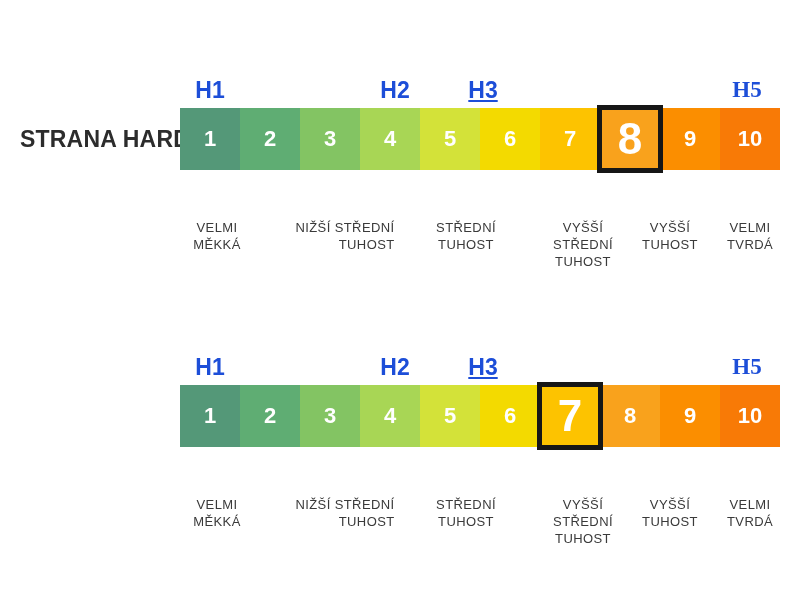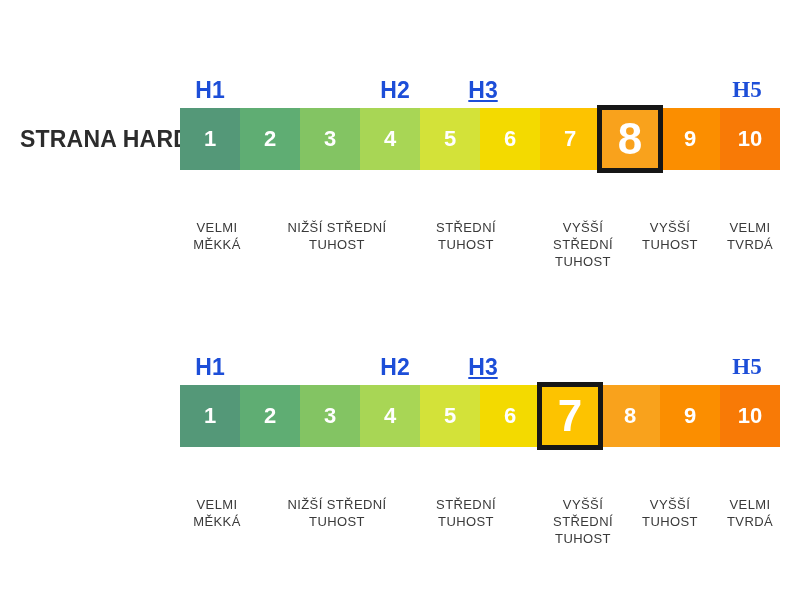--- a/index.html
+++ b/index.html
@@ -91,21 +91,21 @@
     transform: translateX(-50%);
     text-align: center;
     font-size: 13px;
     line-height: 17px;
     letter-spacing: 0.4px;
     color: #3a3a3a;
     white-space: pre-line;
     margin-top: 38px;
   }
   .zones .zone-label:nth-child(1) { left: 217px; }
-  .zones .zone-label:nth-child(2) { left: 337px; }
+  .zones .zone-label:nth-child(2) { left: 345px; text-align: right; }
   .zones .zone-label:nth-child(3) { left: 466px; }
   .zones .zone-label:nth-child(4) { left: 583px; }
   .zones .zone-label:nth-child(5) { left: 670px; }
   .zones .zone-label:nth-child(6) { left: 750px; }
 </style>
 </head>
 <body>
 
 <div class="canvas">
 

